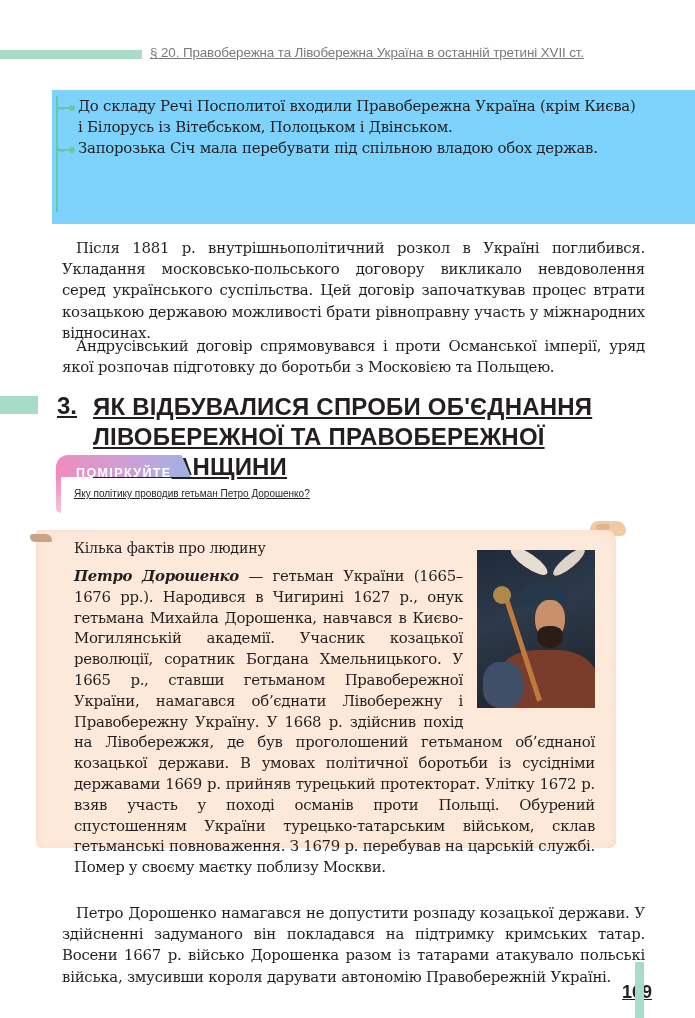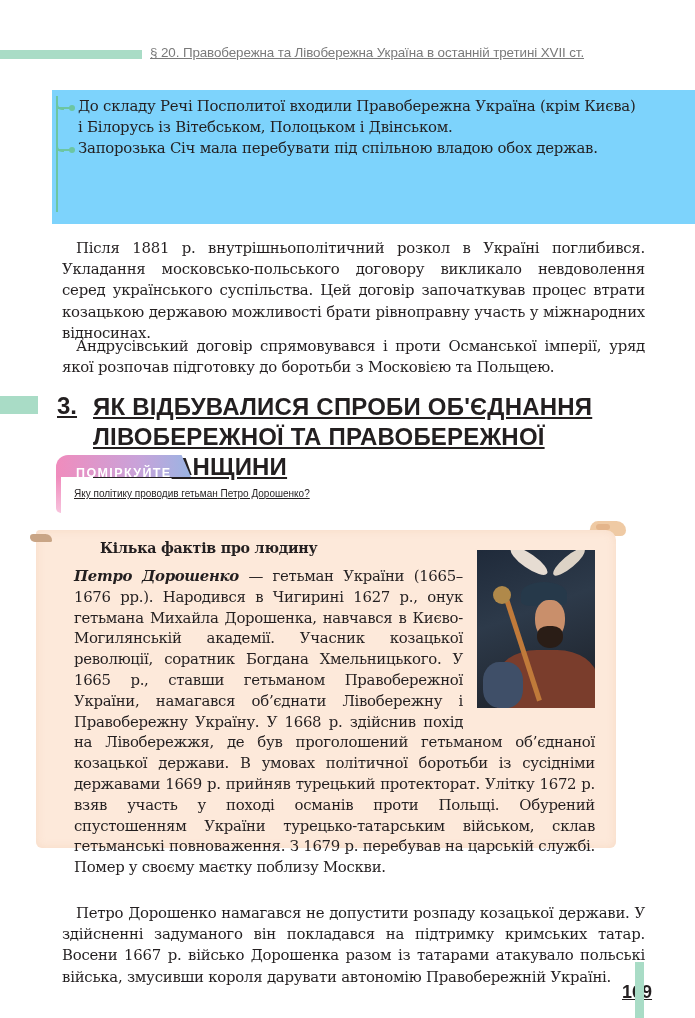--- a/index.html
+++ b/index.html
@@ -35,21 +35,21 @@
   .think-label { position: absolute; left: 76px; top: 458px; font-size: 12.5px; font-weight: bold; color: #ffffff; letter-spacing: 1.4px; margin-top: 8px; }
   .think-stem { position: absolute; left: 56px; top: 477px; width: 5px; height: 36px; background: linear-gradient(180deg, #f08cbd, #f7c3dd); border-bottom-left-radius: 6px; }
   .think-q { position: absolute; left: 74px; top: 488px; font-size: 10px; color: #231f20; }
 
   
   .scroll { position: absolute; left: 36px; top: 530px; width: 580px; height: 318px; background: #fde9da;
     border-radius: 4px 10px 6px 6px; box-shadow: inset 0 0 8px rgba(230,180,140,0.25); }
   .curl-l { position: absolute; left: 30px; top: 534px; width: 22px; height: 8px; background: #c9a586; border-radius: 4px 8px 2px 6px; }
   .curl-r { position: absolute; left: 590px; top: 521px; width: 36px; height: 15px; background: #efcaa4; border-radius: 12px 14px 8px 10px; }
   .curl-r::after { content: ""; position: absolute; left: 6px; top: 3px; width: 14px; height: 6px; border-radius: 6px; background: #e4b58b; }
-  .scroll-title { position: absolute; left: 74px; top: 540px; font-size: 14.2px; font-weight: bold; letter-spacing: -0.2px; margin-left: 26px; }
+  .scroll-title { position: absolute; left: 74px; top: 540px; font-size: 14.2px; font-weight: normal; letter-spacing: -0.2px; }
   .bio { position: absolute; left: 74px; top: 566px; width: 521px; font-size: 14.9px; line-height: 20.8px; text-align: justify; letter-spacing: -0.3px; margin: 0; }
   .bio b { font-weight: bold; font-style: italic; }
   .portrait { float: right; width: 118px; height: 158px; margin: 0 0 6px 14px; margin-top: -16px; background: linear-gradient(160deg, #1f2a3a 0%, #2d3a4a 40%, #1c1f26 100%); position: relative; overflow: hidden; }
   .portrait .face { position: absolute; left: 58px; top: 50px; width: 30px; height: 40px; border-radius: 45% 45% 50% 50%; background: #c98f6b; }
   .portrait .hat { position: absolute; left: 44px; top: 32px; width: 46px; height: 24px; border-radius: 50% 50% 20% 20%; background: #26394a; }
   .portrait .feather1 { position: absolute; left: 30px; top: 4px; width: 44px; height: 14px; border-radius: 50%; background: #e6dcd2; transform: rotate(35deg); }
   .portrait .feather2 { position: absolute; left: 72px; top: 6px; width: 40px; height: 12px; border-radius: 50%; background: #ddd3c6; transform: rotate(-40deg); }
   .portrait .beard { position: absolute; left: 60px; top: 76px; width: 26px; height: 22px; border-radius: 40% 40% 50% 50%; background: #2a1d16; }
   .portrait .robe { position: absolute; left: 20px; top: 100px; width: 100px; height: 70px; border-radius: 40% 40% 0 0; background: #7a3d2c; }
   .portrait .fur { position: absolute; left: 6px; top: 112px; width: 40px; height: 46px; border-radius: 40%; background: #3f4f68; }

